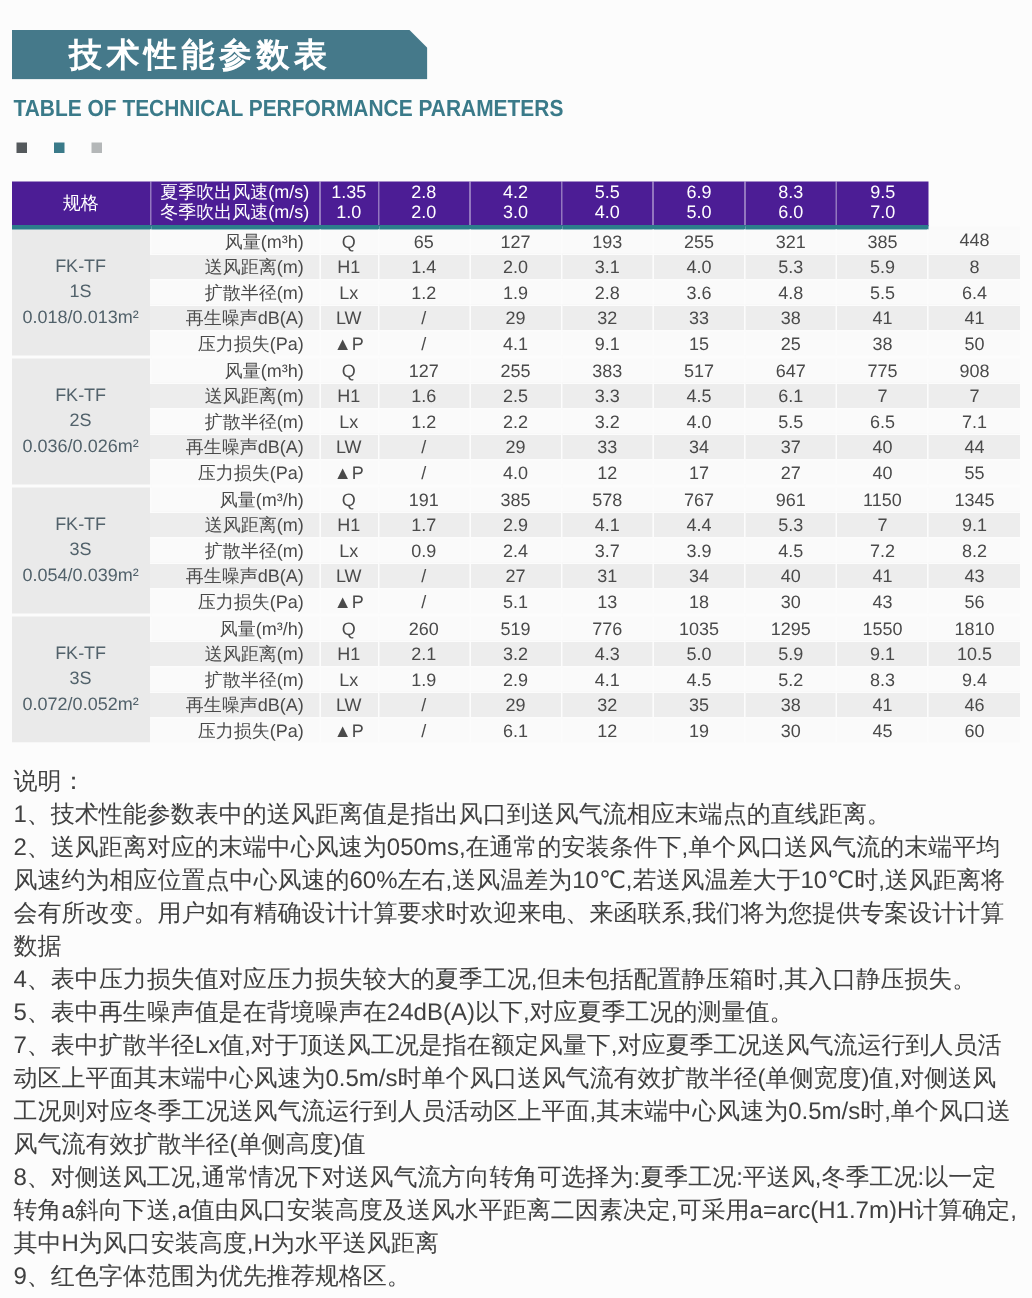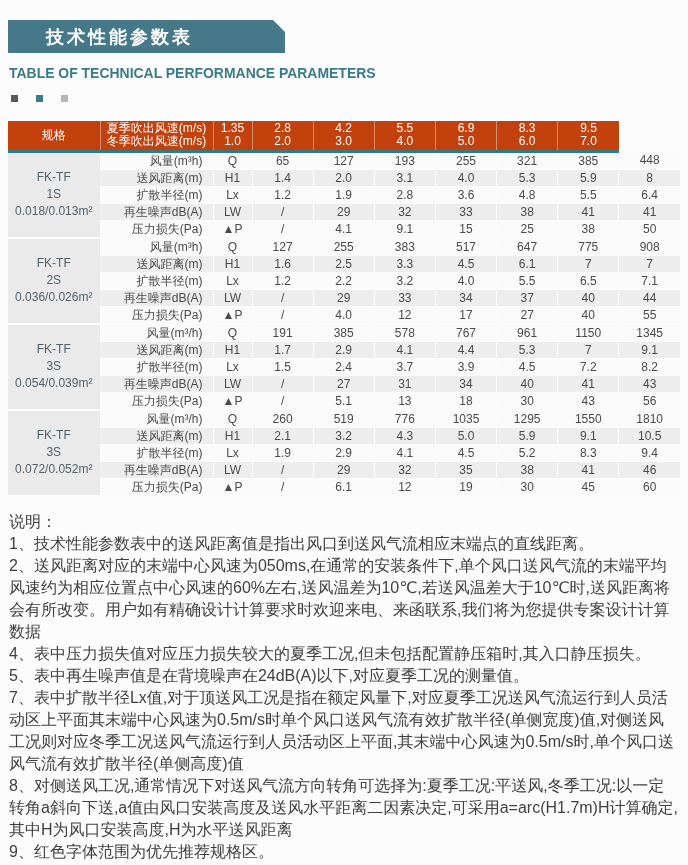--- a/index.html
+++ b/index.html
@@ -9,38 +9,38 @@
     background:#fcfcfc;
     font-family:"Liberation Sans","DejaVu Sans",sans-serif;
   }
   .banner {
     margin:20px 0 0 8px; width:277px; height:33px;
     background:#45798a;
     clip-path:polygon(0 0, calc(100% - 12px) 0, 100% 12px, 100% 100%, 0 100%);
     display:flex; align-items:center;
   }
   .banner .title {
-    margin-left:38px; color:#ffffff; font-size:18px; font-weight:bold; letter-spacing:3px;
+    margin-left:38px; color:#ffffff; font-size:22px; font-weight:bold; letter-spacing:3px;
   }
   .subtitle {
     margin:11px 0 0 9px; color:#3a7a89; font-size:15.5px; font-weight:bold;
     transform:scaleX(.9); transform-origin:left center; white-space:nowrap; width:fit-content;
   }
   .dots { margin:13px 0 0 11px; display:flex; gap:18px; }
   .dot { width:7px; height:7px; }
   .dot.d1 { background:#54595c; }
   .dot.d2 { background:#3a7a89; }
   .dot.d3 { background:#b4b7b8; }
 
   table.param-table {
     margin:19px 0 0 8px; width:672px;
     border-collapse:collapse; table-layout:fixed;
   }
   thead th {
-    background:#c2410c; color:#fff; font-weight:normal;
+    background:#4c1d95; color:#fff; font-weight:normal;
     font-size:12px; line-height:13px; height:30px;
     border-bottom:3px solid #2c7d8c;
     border-left:1px solid rgba(255,255,255,.4);
     padding:0; text-align:center;
   }
   thead th:first-child { border-left:none; }
   tbody td {
     height:17px; padding:0; font-size:12px; line-height:16px;
     color:#4a4a4a; text-align:center;
     border-bottom:1px solid #fcfcfc; border-left:1px solid #fcfcfc;
@@ -274,21 +274,21 @@
         <td>2.9</td>
         <td>4.1</td>
         <td>4.4</td>
         <td>5.3</td>
         <td>7</td>
         <td>9.1</td>
       </tr>
       <tr class="lite">
         <td class="param">扩散半径(m)</td>
         <td class="symbol">Lx</td>
-        <td>1.5</td>
+        <td>0.9</td>
         <td>2.4</td>
         <td>3.7</td>
         <td>3.9</td>
         <td>4.5</td>
         <td>7.2</td>
         <td>8.2</td>
       </tr>
       <tr class="shade">
         <td class="param">再生噪声dB(A)</td>
         <td class="symbol">LW</td>

